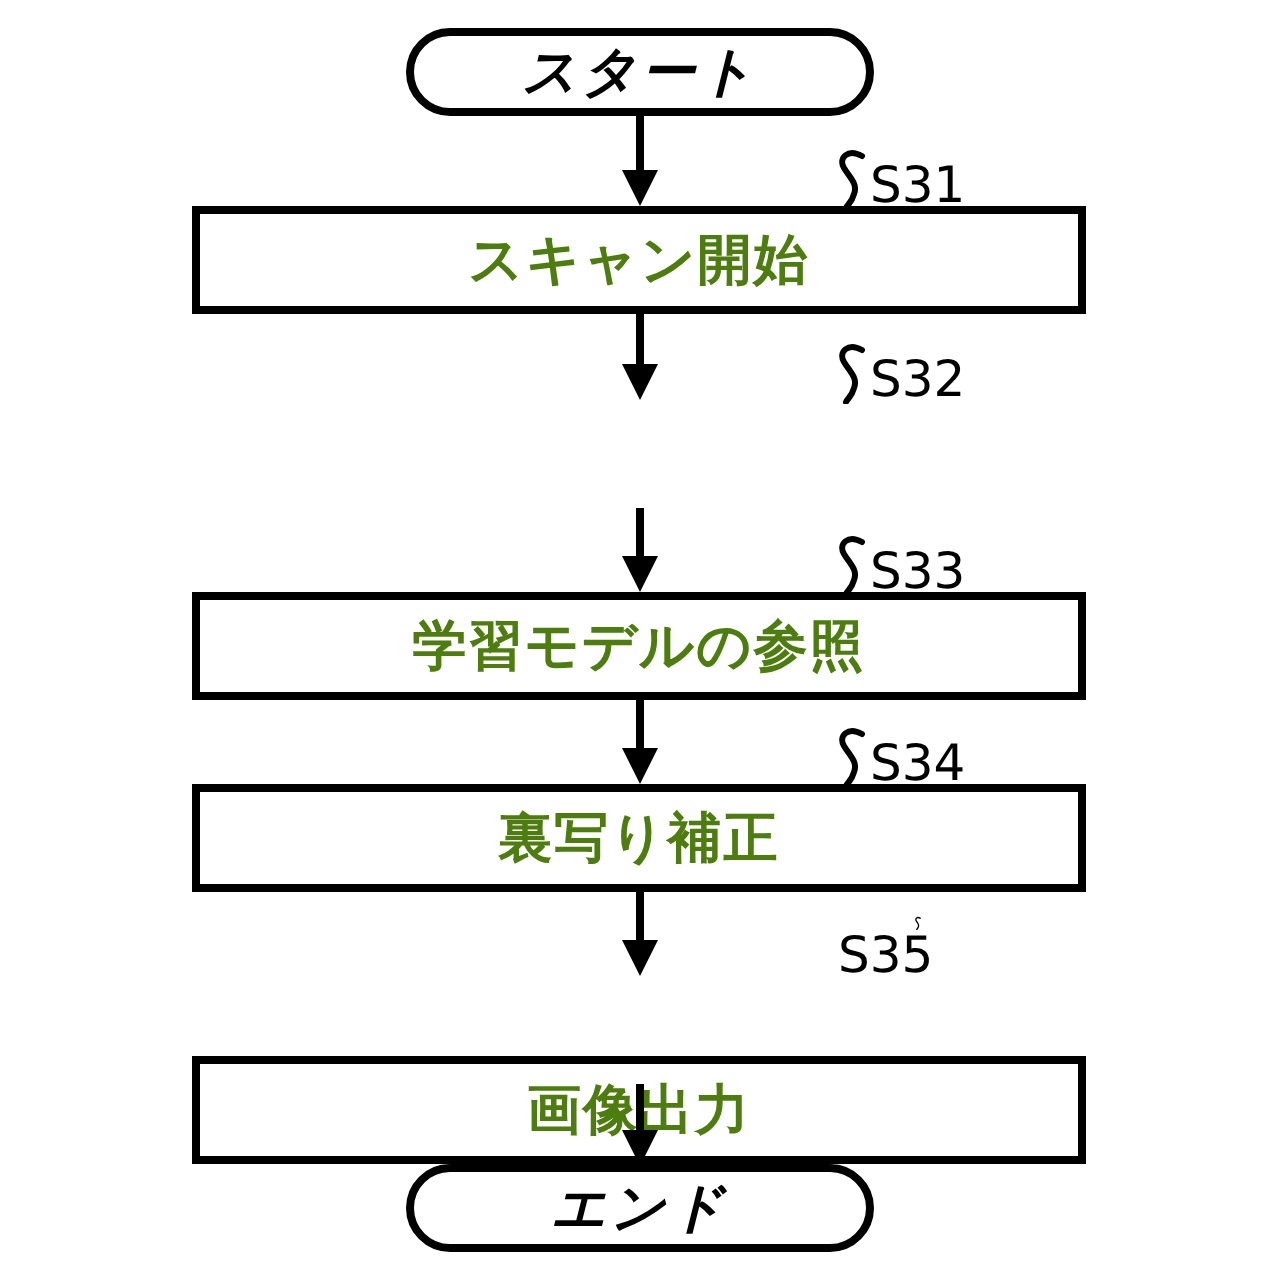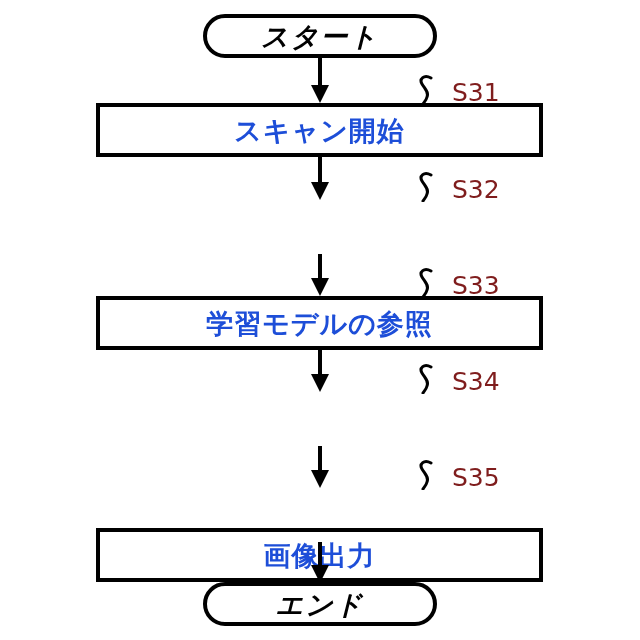--- a/index.html
+++ b/index.html
@@ -34,43 +34,43 @@
   .process{
     position:absolute;
     box-sizing:border-box;
     border:4px solid #000;
     background:#fff;
     display:flex;align-items:center;justify-content:center;
   }
   .process .label{
     font-size:27px;
     font-weight:600;
-    color:#1d4ed8;
+    color:#4d7c0f;
     letter-spacing:1px;
     line-height:1;
     white-space:nowrap;
   }
 
   
   .connector{position:absolute;}
   .connector svg{display:block;}
 
   
   .step-ref{
     position:absolute;
     display:flex;
     align-items:flex-end;
   }
   .step-ref .squiggle{display:block;}
   .step-ref .step-text{
     font-size:25px;
     font-weight:500;
-    color:#7f1d1d;
+    color:#000000;
     line-height:1;
-    margin-left:18px;
+    margin-left:1px;
     white-space:nowrap;
   }
 </style>
 </head>
 <body>
 
 <div id="flowchart">
 
   <div class="terminal" style="left:203px;top:14px;width:234px;height:44px;">
     <span class="label">スタート</span>
@@ -124,38 +124,41 @@
     <span class="step-text">S33</span>
   </div>
 
   <div class="connector" style="left:308px;top:350px;width:24px;height:43px;">
     <svg width="24" height="43" viewBox="0 0 24 43" aria-hidden="true">
       <line x1="12" y1="0" x2="12" y2="29" stroke="#000" stroke-width="4"></line>
       <polygon points="12,42 3,24 21,24" fill="#000"></polygon>
     </svg>
   </div>
 
+  <div class="process" style="left:96px;top:392px;width:447px;height:54px;">
+    <span class="label">裏写り補正</span>
+  </div>
   <div class="step-ref" style="left:418px;top:362px;height:32px;">
     <svg class="squiggle" width="16" height="32" viewBox="0 0 16 32" aria-hidden="true">
       <path d="M13 5 C6 1, 1 6, 4 11 C7 16, 11 19, 9 24 C8 28, 6 29, 5 31" stroke="#000" stroke-width="3" fill="none" stroke-linecap="round"></path>
     </svg>
     <span class="step-text">S34</span>
   </div>
 
   <div class="connector" style="left:308px;top:446px;width:24px;height:43px;">
     <svg width="24" height="43" viewBox="0 0 24 43" aria-hidden="true">
       <line x1="12" y1="0" x2="12" y2="29" stroke="#000" stroke-width="4"></line>
       <polygon points="12,42 3,24 21,24" fill="#000"></polygon>
     </svg>
   </div>
 
   <div class="process" style="left:96px;top:488px;width:447px;height:54px;margin-top:40px;">
     <span class="label">画像出力</span>
   </div>
-  <div class="step-ref" style="left:418px;top:458px;height:32px;">
+  <div class="step-ref" style="left:418px;top:458px;height:32px;flex-direction:column;">
     <svg class="squiggle" width="16" height="32" viewBox="0 0 16 32" aria-hidden="true">
       <path d="M13 5 C6 1, 1 6, 4 11 C7 16, 11 19, 9 24 C8 28, 6 29, 5 31" stroke="#000" stroke-width="3" fill="none" stroke-linecap="round"></path>
     </svg>
     <span class="step-text">S35</span>
   </div>
 
   <div class="connector" style="left:308px;top:542px;width:24px;height:42px;">
     <svg width="24" height="42" viewBox="0 0 24 42" aria-hidden="true">
       <line x1="12" y1="0" x2="12" y2="28" stroke="#000" stroke-width="4"></line>
       <polygon points="12,41 3,23 21,23" fill="#000"></polygon>

